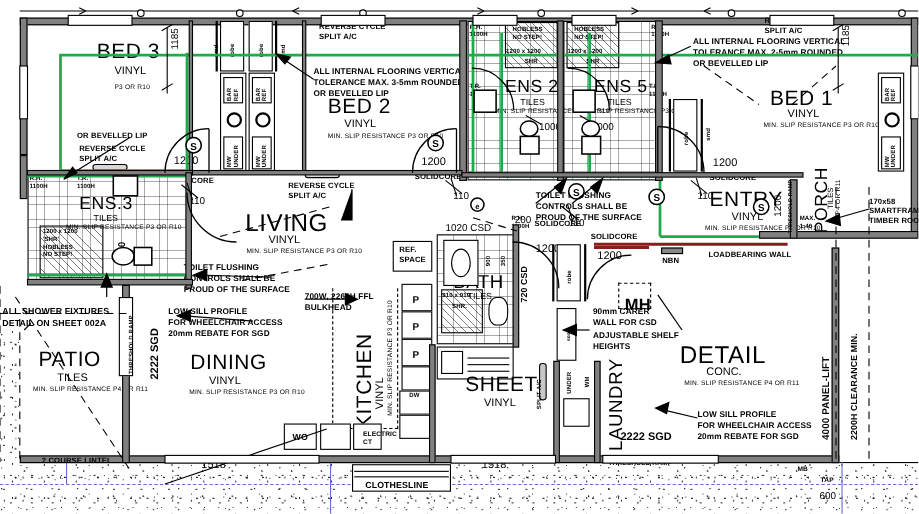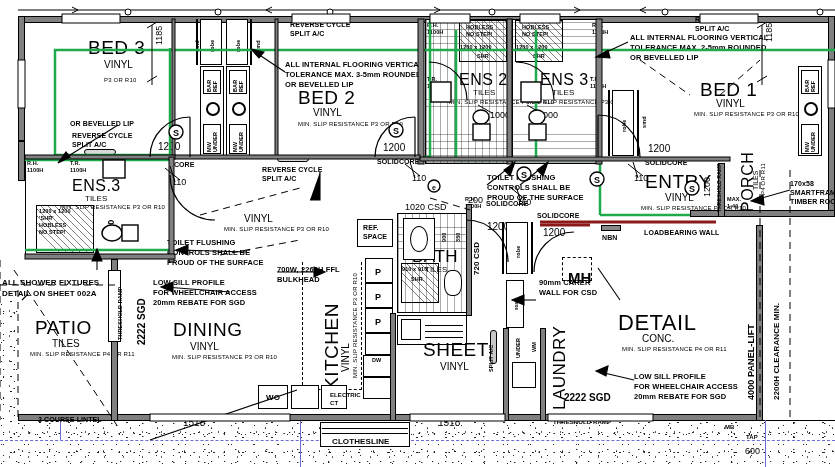--- a/index.html
+++ b/index.html
@@ -149,21 +149,21 @@
   <div class="t micro" style="left:477px;top:53px;">SHR</div>
   <div class="t micro" style="left:522px;top:24px;">HOBLESS
 NO STEP!</div>
   <div class="t micro" style="left:516px;top:44px;">1200 x 1200</div>
   <div class="t micro" style="left:533px;top:53px;">SHR</div>
 
   <div class="t rname sm" style="left:459px;top:72px;">ENS 2</div>
   <div class="t rsub" style="left:473px;top:89px;font-size:8px;">TILES</div>
   <div class="t rtiny" style="left:449px;top:99px;">MIN. SLIP RESISTANCE
 P3 OR R10</div>
-  <div class="t rname sm" style="left:540px;top:72px;">ENS 3</div>
+  <div class="t rname sm" style="left:540px;top:72px;">ENS 5</div>
   <div class="t rsub" style="left:552px;top:89px;font-size:8px;">TILES</div>
   <div class="t rtiny" style="left:528px;top:99px;">MIN. SLIP RESISTANCE
 P3 OR R10</div>
   <div class="t dim9" style="left:490px;top:111px;">1000</div>
   <div class="t dim9" style="left:538px;top:111px;">1000</div>
   <div class="t micro" style="left:427px;top:22px;">R.H.
 1100H</div>
   <div class="t micro" style="left:427px;top:76px;">T.R.
 1100H</div>
   <div class="t micro" style="left:592px;top:22px;">R.H.
@@ -210,20 +210,21 @@
   <div class="t rname sm" style="left:72px;top:178px;">ENS.3</div>
   <div class="t rsub" style="left:85px;top:195px;font-size:8px;">TILES</div>
   <div class="t rtiny" style="left:60px;top:204px;">MIN. SLIP RESISTANCE
 P3 OR R10</div>
   <div class="t micro" style="left:27px;top:160px;">R.H.
 1100H</div>
   <div class="t micro" style="left:70px;top:160px;">T.R.
 1100H</div>
   <div class="t micro" style="left:106px;top:240px;transform:rotate(-90deg);transform-origin:0 0;font-size:9px;">1200</div>
 
+  <div class="t rname" style="left:223px;top:192px;font-size:22px;">LIVING</div>
   <div class="t rsub" style="left:244px;top:214px;">VINYL</div>
   <div class="t rtiny" style="left:224px;top:226px;">MIN. SLIP RESISTANCE
 P3 OR R10</div>
   <div class="t note" style="left:167px;top:238px;">TOILET FLUSHING
 CONTROLS SHALL BE
 PROUD OF THE SURFACE</div>
   <div class="t note" style="left:153px;top:278px;">LOW SILL PROFILE
 FOR WHEELCHAIR ACCESS
 20mm REBATE FOR SGD</div>
   <div class="t note" style="left:487px;top:173px;">TOILET FLUSHING
@@ -306,20 +307,22 @@
   <div class="thin" style="left:502px;top:222px;width:2px;height:52px;"></div>
   <div class="thin" style="left:531px;top:222px;width:2px;height:52px;"></div>
   <div class="t dim" style="left:543px;top:228px;">1200</div>
   <div class="t micro" style="left:537px;top:212px;font-size:7px;">SOLIDCORE</div>
   <div class="t dim9" style="left:517px;top:198px;">110</div>
 
   <div class="dashbox" style="left:562px;top:257px;width:30px;height:24px;"></div>
   <div class="t micro" style="left:568px;top:269px;font-size:15px;">MH</div>
   <div class="t note" style="left:539px;top:278px;">90mm CARER
 WALL FOR CSD</div>
+  <div class="t note" style="left:539px;top:300px;">ADJUSTABLE SHELF
+HEIGHTS</div>
 
   <div class="wallw" style="left:506px;top:280px;width:18px;height:48px;"></div>
   <div class="t micro" style="left:514px;top:310px;transform:rotate(-90deg);transform-origin:0 0;font-size:4.5px;">soap</div>
 
   <div class="t rname sm" style="left:551px;top:410px;transform:rotate(-90deg);transform-origin:0 0;font-size:17px;">LAUNDRY</div>
   <div class="wall" style="left:503px;top:328px;width:6px;height:93px;"></div>
   <div class="wall" style="left:540px;top:328px;width:6px;height:93px;"></div>
   <div class="gfix" style="left:512px;top:362px;width:24px;height:26px;"></div>
   <div class="t micro" style="left:515px;top:358px;transform:rotate(-90deg);transform-origin:0 0;">UNDER</div>
   <div class="t micro" style="left:531px;top:352px;transform:rotate(-90deg);transform-origin:0 0;">WM</div>

